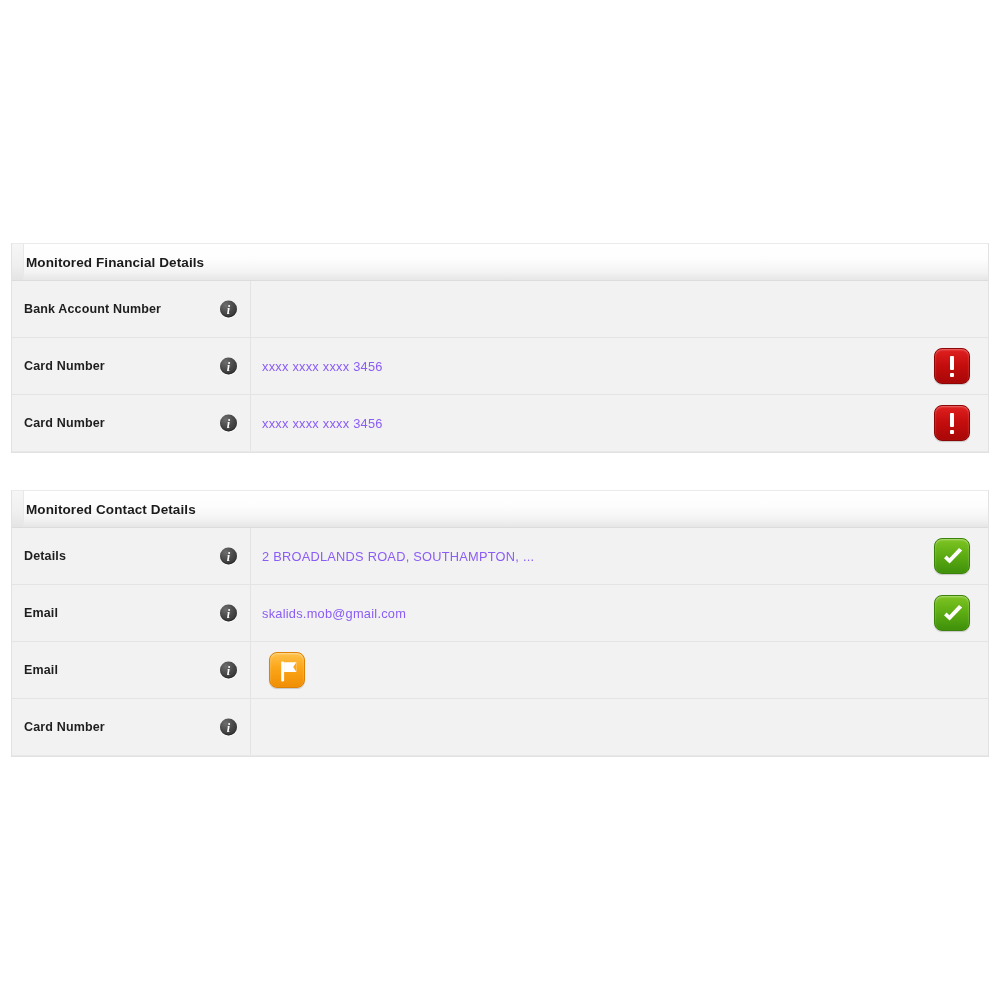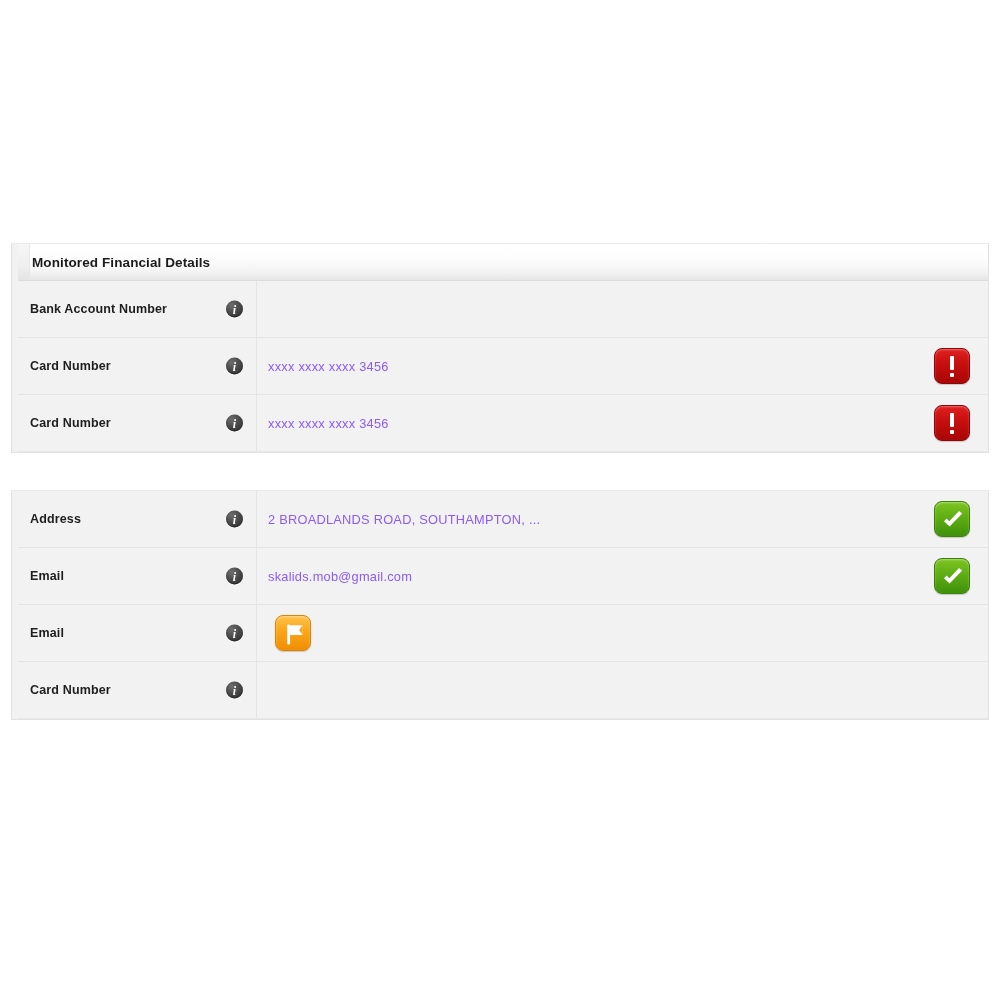--- a/index.html
+++ b/index.html
@@ -31,21 +31,20 @@
     width: 978px;
   }
 
   .panel {
     width: 978px;
     background: #f2f2f2;
     border: 1px solid #e2e2e2;
     border-top: 1px solid #eaeaea;
     box-sizing: border-box;
     margin-bottom: 37px;
-    padding-left: 6px;
   }
   .panel:last-child { margin-bottom: 0; }
 
   
   .panel-header {
     position: relative;
     height: 37px;
     background: linear-gradient(to bottom, #ffffff 0%, #fdfdfd 42%, #f3f3f3 78%, #e6e6e6 100%);
     border-bottom: 1px solid #dcdcdc;
     box-sizing: border-box;
@@ -249,24 +248,27 @@
             <div class="cell-status">
               <div class="badge alert">
                 <span class="bang-bar"></span>
                 <span class="bang-dot"></span>
               </div>
             </div>
           </div>
         </div>
       </section>
       <section class="panel">
+        <div class="panel-header">
+          <div class="panel-title">Monitored Contact Details</div>
+        </div>
         <div class="rows">
           <div class="row">
             <div class="cell-label">
-              <span class="label-text">Address</span>
+              <span class="label-text">Details</span>
               <span class="info-icon"></span>
             </div>
             <div class="cell-value">
               <span class="value-text">2 BROADLANDS ROAD, SOUTHAMPTON, ...</span>
             </div>
             <div class="cell-status">
               <div class="badge ok">
                 <svg width="36" height="36" viewBox="0 0 36 36">
                   <path d="M9 19.2 L14.6 24.6 L27.2 11.6 L24.0 9.0 L14.3 19.2 L11.6 16.4 Z" fill="#ffffff"></path>
                 </svg>

